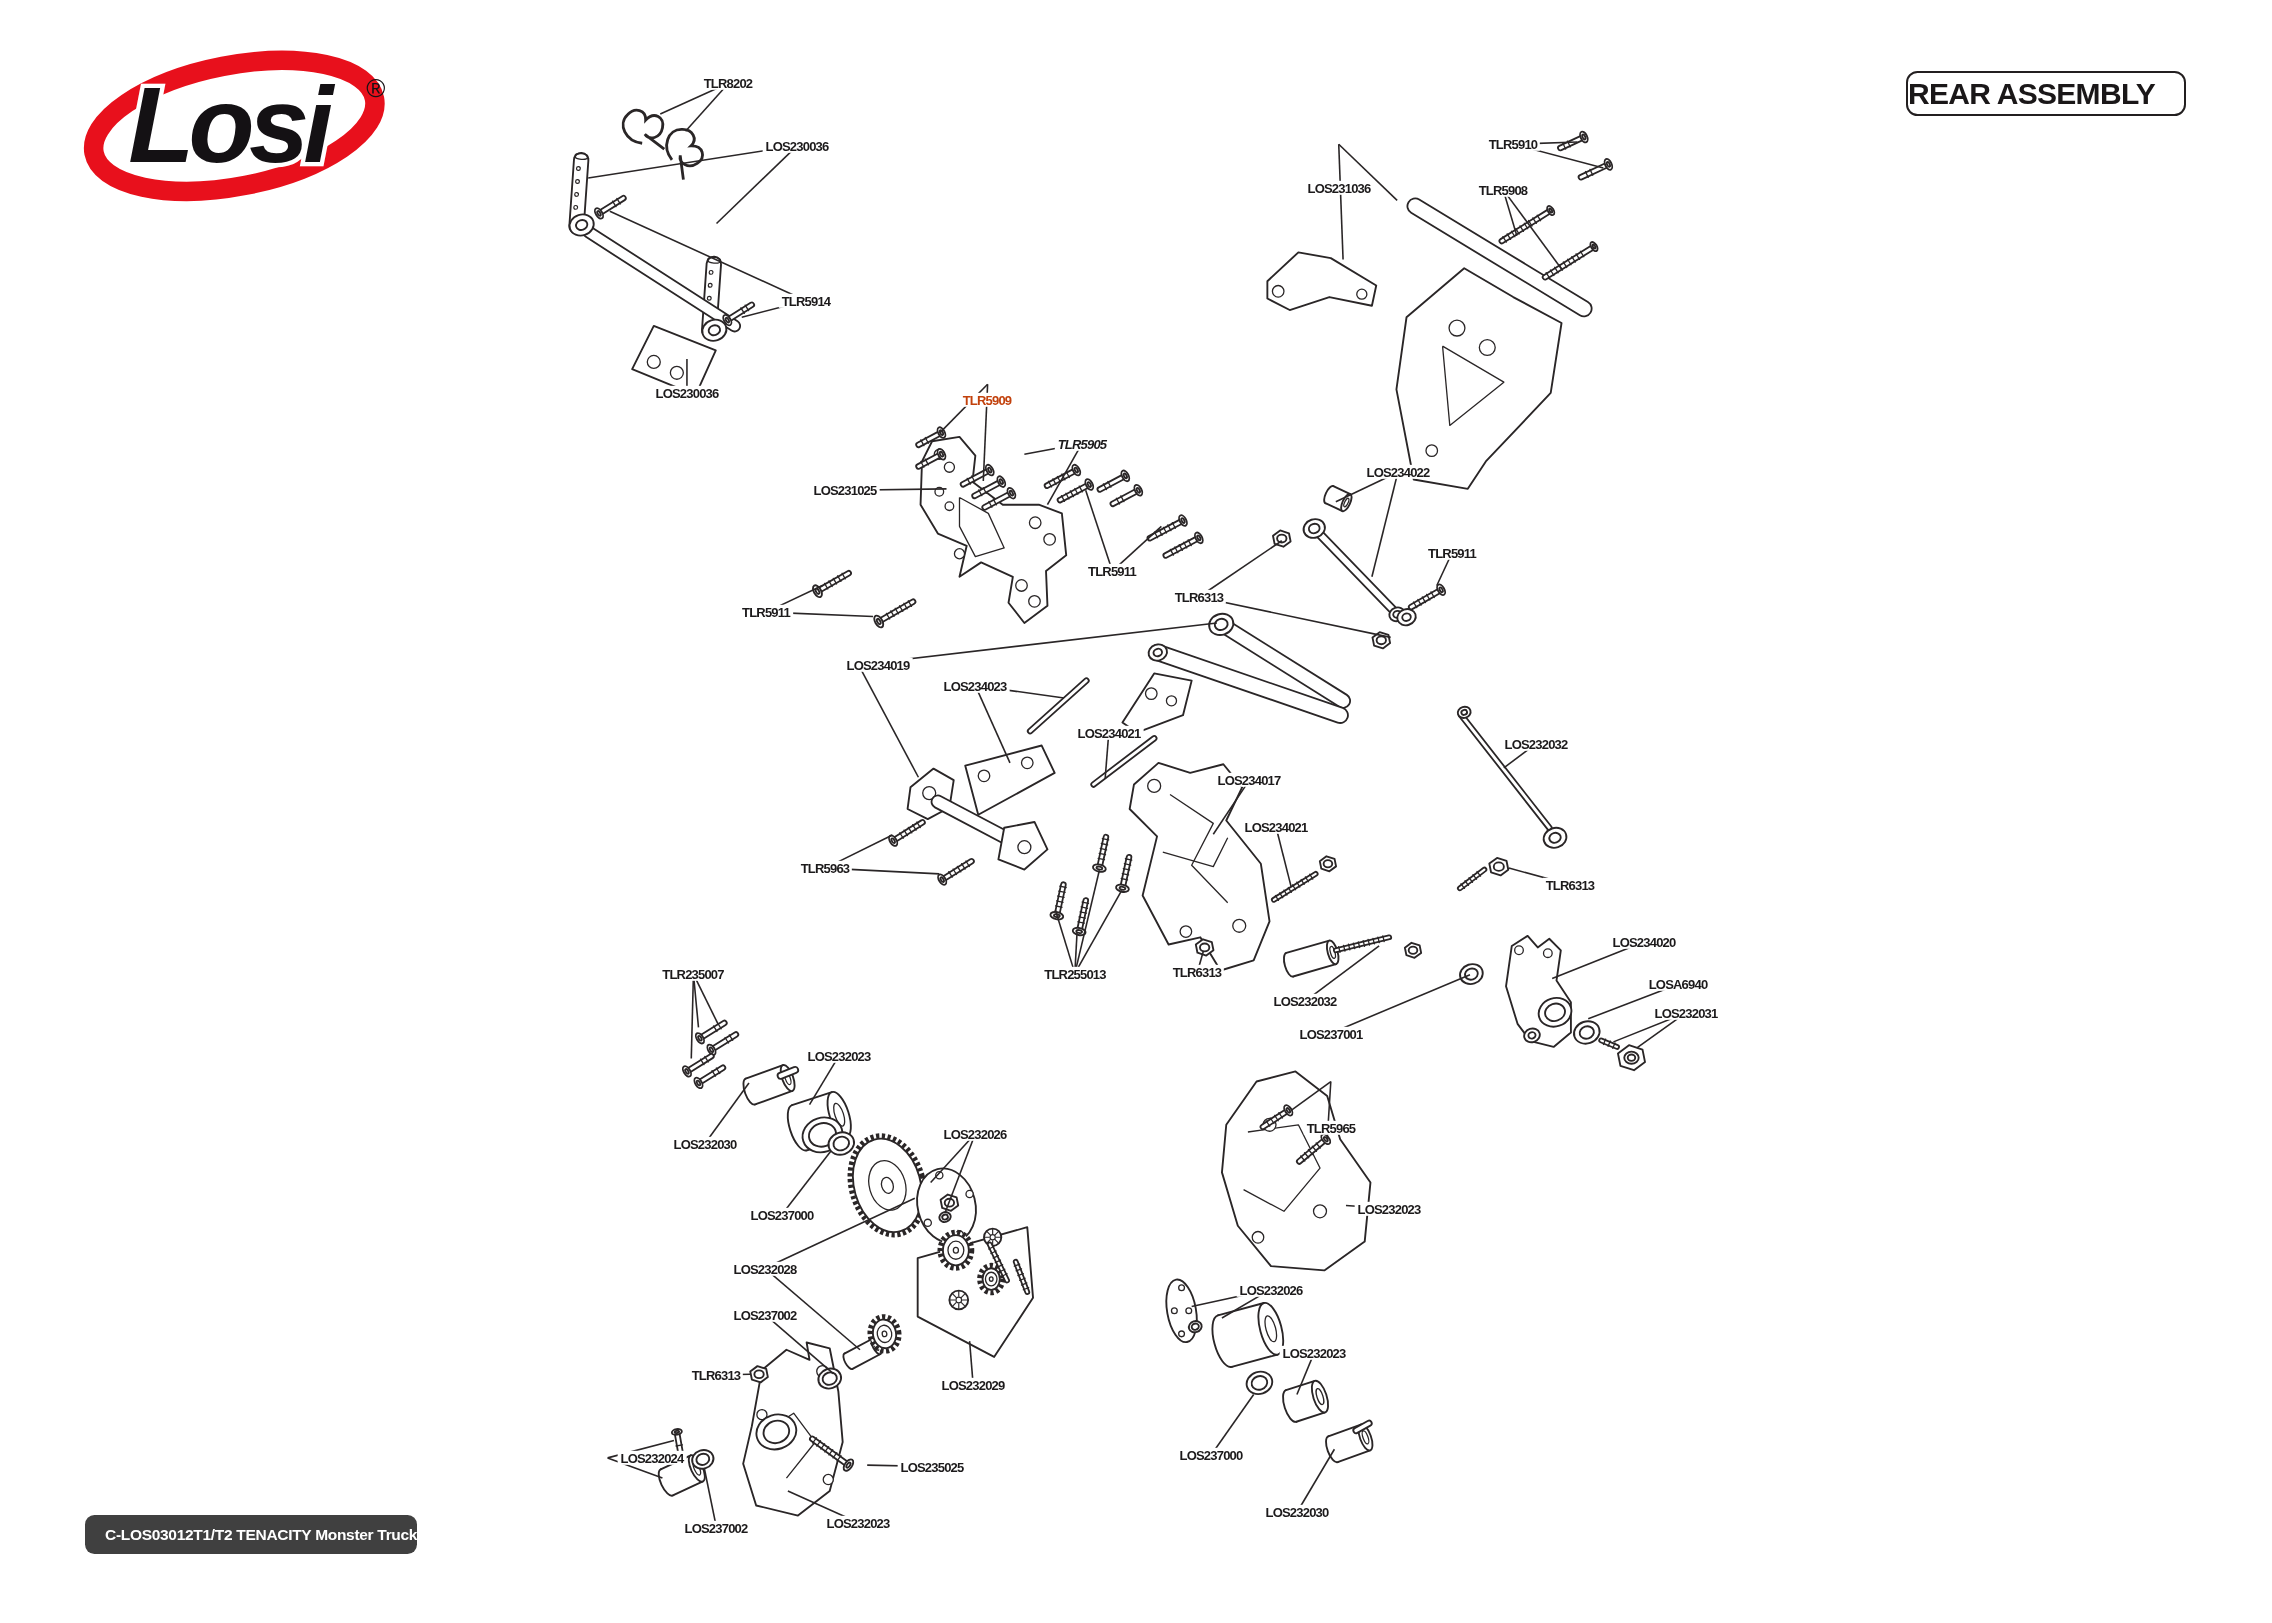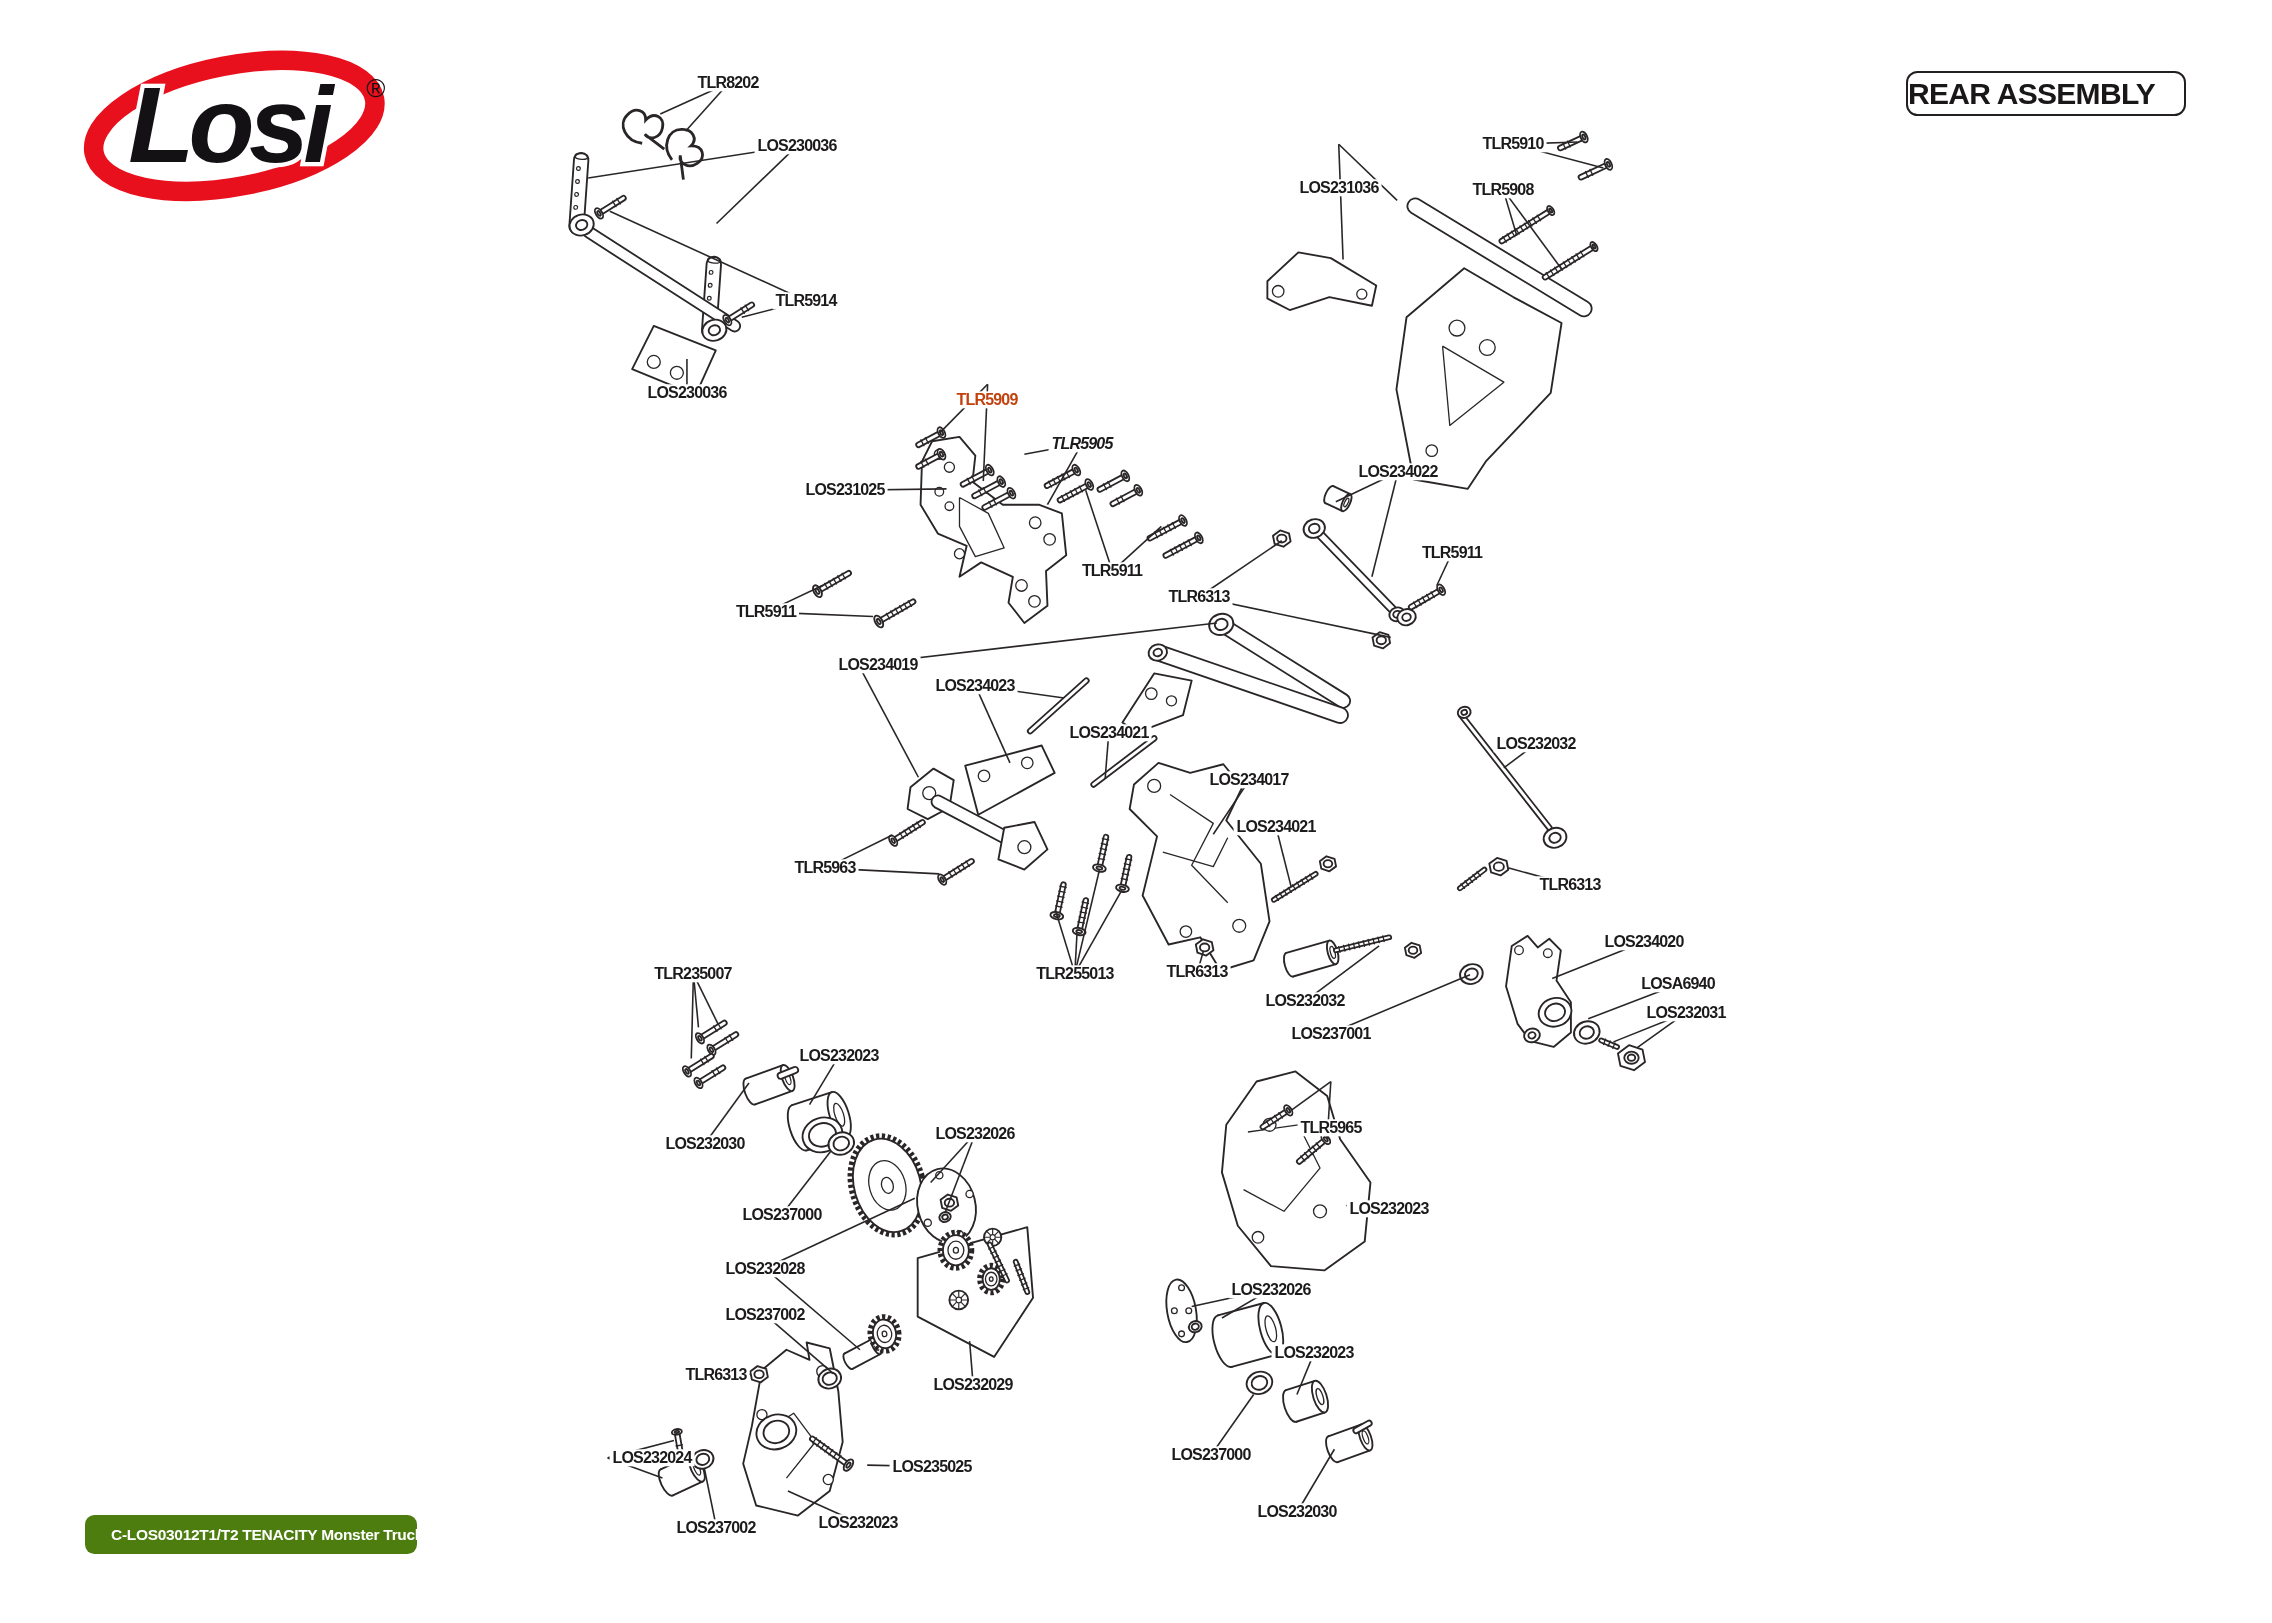--- a/index.html
+++ b/index.html
@@ -4,33 +4,33 @@
 <style>
   html,body{margin:0;padding:0;}
   body{
     width:2273px;height:1623px;position:relative;background:#ffffff;
     font-family:"Liberation Sans",sans-serif;overflow:hidden;
   }
   #canvas{position:absolute;left:0;top:0;}
   #labels-layer{position:absolute;left:0;top:0;width:2273px;height:1623px;pointer-events:none;}
   .part-label{
     position:absolute;transform:translate(-50%,-50%);
-    font-weight:600;font-size:16px;letter-spacing:-0.8px;color:#1c1a1b;
+    font-weight:600;font-size:13px;letter-spacing:-0.8px;color:#1c1a1b;
     background:#ffffff;padding:0.7px 2.9px;white-space:nowrap;line-height:1;
   }
   #title-box{
     position:absolute;left:1906px;top:71px;width:280px;height:45px;box-sizing:border-box;
     border:2.9px solid #231f20;border-radius:11.5px;background:#fff;
     display:flex;align-items:center;justify-content:flex-start;
     font-weight:bold;font-size:30px;letter-spacing:-0.7px;color:#1a1718;
   }
   #footer-box{
     position:absolute;left:85px;top:1515px;width:332px;height:39px;box-sizing:border-box;
-    background:#4d7c0f;border-radius:9.4px;color:#ffffff;
-    display:flex;align-items:center;padding-left:26px;
+    background:#404040;border-radius:9.4px;color:#ffffff;
+    display:flex;align-items:center;padding-left:20px;
     font-weight:bold;font-size:15.5px;letter-spacing:-0.3px;white-space:nowrap;
   }
   #logo{position:absolute;left:72px;top:45px;}
 </style>
 </head>
 <body>
 
 <svg id="logo" width="339" height="166" viewBox="0 0 470 230">
   <g>
     <ellipse cx="225" cy="112" rx="198" ry="84" fill="none" stroke="#e8101c" stroke-width="27" transform="rotate(-11 225 112)"></ellipse>

